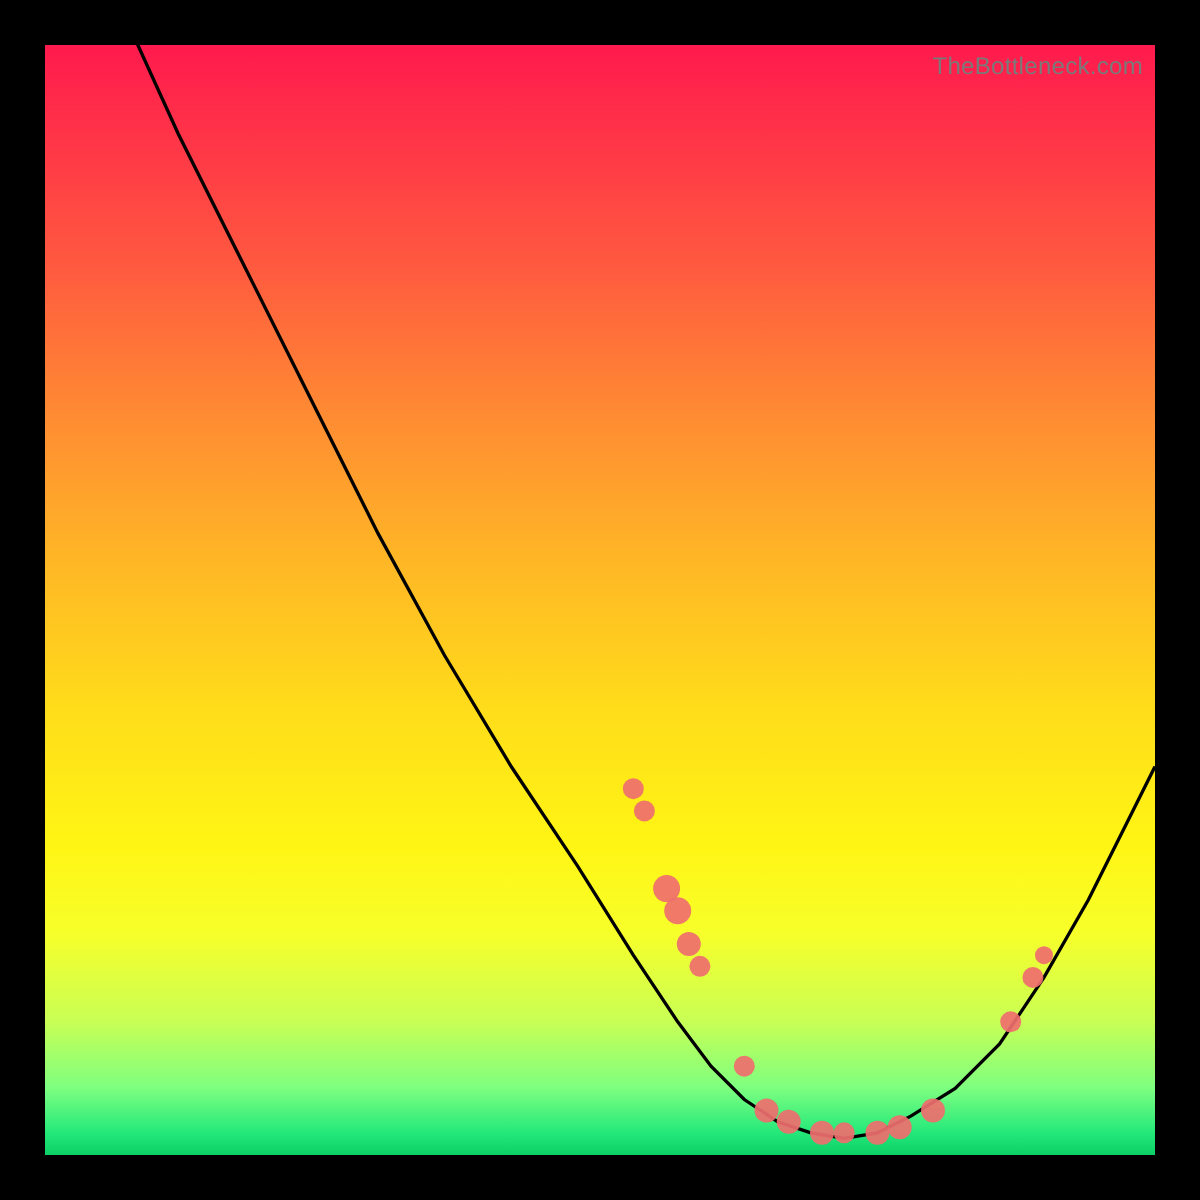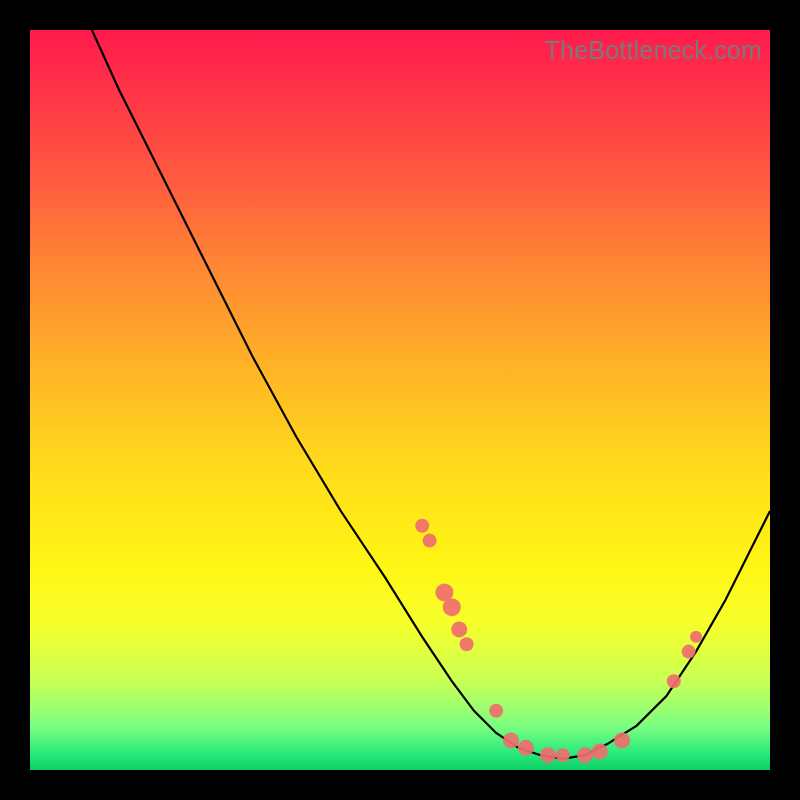--- a/index.html
+++ b/index.html
@@ -30,21 +30,21 @@
       #7dff80 94%,
       #24e87a 98%,
       #0ccf66 100%
     );
   }
   .watermark {
     position: absolute;
     top: 6px;
     right: 8px;
     color: #7a7a7a;
-    font-size: 25px;
+    font-size: 16px;
     font-weight: 500;
     letter-spacing: 0.2px;
     z-index: 5;
   }
   svg.plot {
     position: absolute;
     left: 0;
     top: 0;
     width: 740px;
     height: 740px;

